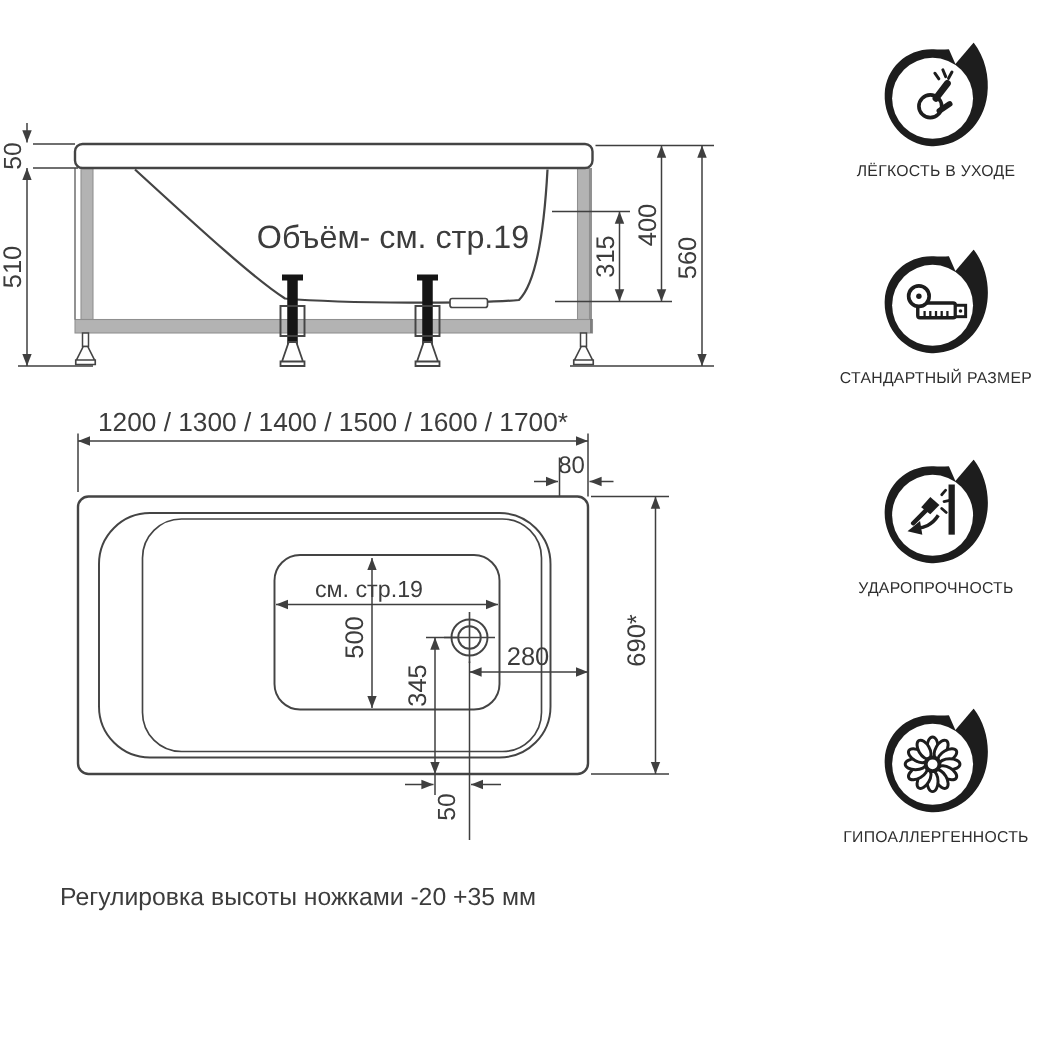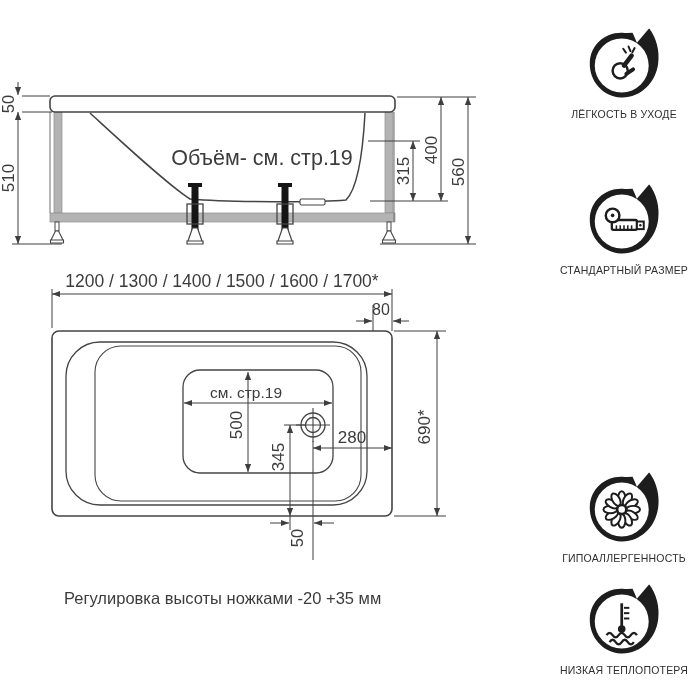--- a/index.html
+++ b/index.html
@@ -4,21 +4,21 @@
 <style>
   html,body{margin:0;padding:0;}
   body{
     width:700px;height:700px;position:relative;background:#ffffff;
     font-family:"Liberation Sans", sans-serif;color:#3c3c3c;overflow:hidden;
   }
   svg text{font-family:"Liberation Sans", sans-serif;fill:#3c3c3c;}
   .view{position:absolute;left:0;}
   #side-view{top:80px;}
   #top-view{top:265px;}
-  #notes{position:absolute;left:40px;top:586px;font-size:16.5px;line-height:25px;color:#3c3c3c;margin-left:24px;}
+  #notes{position:absolute;left:40px;top:586px;font-size:16.5px;line-height:25px;color:#3c3c3c;}
   #features{position:absolute;left:548px;top:0;width:152px;height:700px;}
   .feature{position:absolute;left:0;width:152px;text-align:center;}
   .feature .glyph{display:block;margin:0 auto;}
   .feature .flabel{margin-top:4px;font-size:10.5px;letter-spacing:.2px;color:#2e2e2e;white-space:nowrap;}
 </style>
 </head>
 <body>
 
 <svg id="side-view" class="view" width="520" height="180" viewBox="0 0 520 180">
   <defs>
@@ -166,41 +166,59 @@
         <line x1="50" y1="52" x2="60" y2="39" stroke-width="6" stroke-linecap="round"></line>
         <line x1="53" y1="63" x2="62" y2="57" stroke-width="5" stroke-linecap="round"></line>
         <line x1="56" y1="27" x2="58.5" y2="33" stroke-width="2.6" stroke-linecap="round"></line>
         <line x1="64" y1="29" x2="61" y2="34.5" stroke-width="2.6" stroke-linecap="round"></line>
         <line x1="49" y1="30" x2="52.5" y2="35" stroke-width="2.6" stroke-linecap="round"></line>
       </g>
     </svg>
     <div class="flabel">ЛЁГКОСТЬ В УХОДЕ</div>
   </div>
 
-  <div class="feature" style="top:180px">
+  <div class="feature" style="top:162px">
     <svg class="glyph" width="76" height="80" viewBox="0 0 100 100">
       <path d="M 83,3 C 93,16 97,33 95,49 C 92,75 71,95 46,94 C 22,93 4,72 5,48 C 6,25 25,8 48,9 C 60,10 73,8 83,3 Z" fill="#1d1d1d"></path>
       <circle cx="47" cy="52" r="35.5" fill="#fff"></circle>
       <polygon points="60,6 84,2 67,22" fill="#fff"></polygon>
       <g stroke="#1d1d1d" fill="#fff">
         <rect x="34" y="50" width="33" height="13" rx="2" stroke-width="3"></rect>
         <circle cx="35" cy="44" r="9" stroke-width="3.2"></circle>
         <circle cx="35" cy="44" r="2.4" fill="#1d1d1d" stroke="none"></circle>
         <line x1="40" y1="57" x2="40" y2="62" stroke-width="2"></line>
         <line x1="45" y1="57" x2="45" y2="62" stroke-width="2"></line>
         <line x1="50" y1="57" x2="50" y2="62" stroke-width="2"></line>
         <line x1="55" y1="57" x2="55" y2="62" stroke-width="2"></line>
         <line x1="60" y1="57" x2="60" y2="62" stroke-width="2"></line>
         <rect x="67" y="52" width="9" height="10" stroke-width="2.6"></rect>
         <circle cx="71.5" cy="57" r="1.6" fill="#1d1d1d" stroke="none"></circle>
       </g>
     </svg>
     <div class="flabel">СТАНДАРТНЫЙ РАЗМЕР</div>
   </div>
 
+  <div class="feature" style="top:302px">
+    <svg class="glyph" width="76" height="80" viewBox="0 0 100 100">
+      <path d="M 83,3 C 93,16 97,33 95,49 C 92,75 71,95 46,94 C 22,93 4,72 5,48 C 6,25 25,8 48,9 C 60,10 73,8 83,3 Z" fill="#1d1d1d"></path>
+      <circle cx="47" cy="52" r="35.5" fill="#fff"></circle>
+      <polygon points="60,6 84,2 67,22" fill="#fff"></polygon>
+      <rect x="61" y="25" width="5.5" height="44" fill="#1d1d1d"></rect>
+      <path d="M 37,45 L 45,36 L 53,43 L 45,51 Z" fill="#1d1d1d"></path>
+      <line x1="41" y1="48" x2="30" y2="59" stroke="#1d1d1d" stroke-width="4" stroke-linecap="round"></line>
+      <g stroke="#1d1d1d" stroke-width="2.4" stroke-linecap="round">
+        <line x1="55" y1="34" x2="58.5" y2="30"></line>
+        <line x1="57" y1="40" x2="62" y2="39"></line>
+        <line x1="55" y1="46" x2="59" y2="49.5"></line>
+      </g>
+      <path d="M 52,52 C 47,60 39,64 31,63" fill="none" stroke="#1d1d1d" stroke-width="3"></path>
+      <polygon points="36,57 25,66 38,69" fill="#1d1d1d"></polygon>
+    </svg>
+    <div class="flabel">УДАРОПРОЧНОСТЬ</div>
+  </div>
 
   <div class="feature" style="top:468px">
     <svg class="glyph" width="76" height="80" viewBox="0 0 100 100">
       <path d="M 83,3 C 93,16 97,33 95,49 C 92,75 71,95 46,94 C 22,93 4,72 5,48 C 6,25 25,8 48,9 C 60,10 73,8 83,3 Z" fill="#1d1d1d"></path>
       <circle cx="47" cy="52" r="35.5" fill="#fff"></circle>
       <polygon points="60,6 84,2 67,22" fill="#fff"></polygon>
       <g fill="#fff" stroke="#1d1d1d" stroke-width="2.6">
         <ellipse cx="47" cy="37" rx="4.8" ry="9" transform="rotate(0 47 52)"></ellipse>
         <ellipse cx="47" cy="37" rx="4.8" ry="9" transform="rotate(30 47 52)"></ellipse>
         <ellipse cx="47" cy="37" rx="4.8" ry="9" transform="rotate(60 47 52)"></ellipse>
@@ -212,30 +230,13 @@
         <ellipse cx="47" cy="37" rx="4.8" ry="9" transform="rotate(240 47 52)"></ellipse>
         <ellipse cx="47" cy="37" rx="4.8" ry="9" transform="rotate(270 47 52)"></ellipse>
         <ellipse cx="47" cy="37" rx="4.8" ry="9" transform="rotate(300 47 52)"></ellipse>
         <ellipse cx="47" cy="37" rx="4.8" ry="9" transform="rotate(330 47 52)"></ellipse>
         <circle cx="47" cy="52" r="6" stroke-width="3.4"></circle>
       </g>
     </svg>
     <div class="flabel">ГИПОАЛЛЕРГЕННОСТЬ</div>
   </div>
 
-  <div class="feature" style="top:580px">
-    <svg class="glyph" width="76" height="80" viewBox="0 0 100 100">
-      <path d="M 83,3 C 93,16 97,33 95,49 C 92,75 71,95 46,94 C 22,93 4,72 5,48 C 6,25 25,8 48,9 C 60,10 73,8 83,3 Z" fill="#1d1d1d"></path>
-      <circle cx="47" cy="52" r="35.5" fill="#fff"></circle>
-      <polygon points="60,6 84,2 67,22" fill="#fff"></polygon>
-      <g stroke="#1d1d1d" fill="none">
-        <line x1="47" y1="28" x2="47" y2="60" stroke-width="3.6"></line>
-        <circle cx="47" cy="62" r="5" fill="#1d1d1d" stroke="none"></circle>
-        <line x1="50" y1="34" x2="57" y2="34" stroke-width="2.6"></line>
-        <line x1="50" y1="41" x2="57" y2="41" stroke-width="2.6"></line>
-        <line x1="50" y1="48" x2="57" y2="48" stroke-width="2.6"></line>
-        <path d="M 27,70 q 4,-6 8,0 q 4,6 8,0 q 4,-6 8,0 q 4,6 8,0 q 4,-6 8,0" stroke-width="3"></path>
-        <path d="M 31,79 q 4,-6 8,0 q 4,6 8,0 q 4,-6 8,0 q 4,6 8,0" stroke-width="3"></path>
-      </g>
-    </svg>
-    <div class="flabel">НИЗКАЯ ТЕПЛОПОТЕРЯ</div>
-  </div>
 </div>
 
 </body></html>

